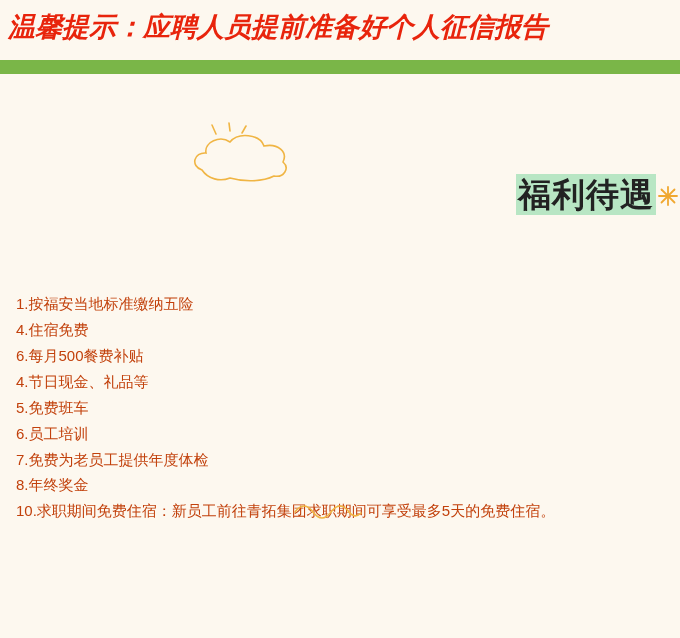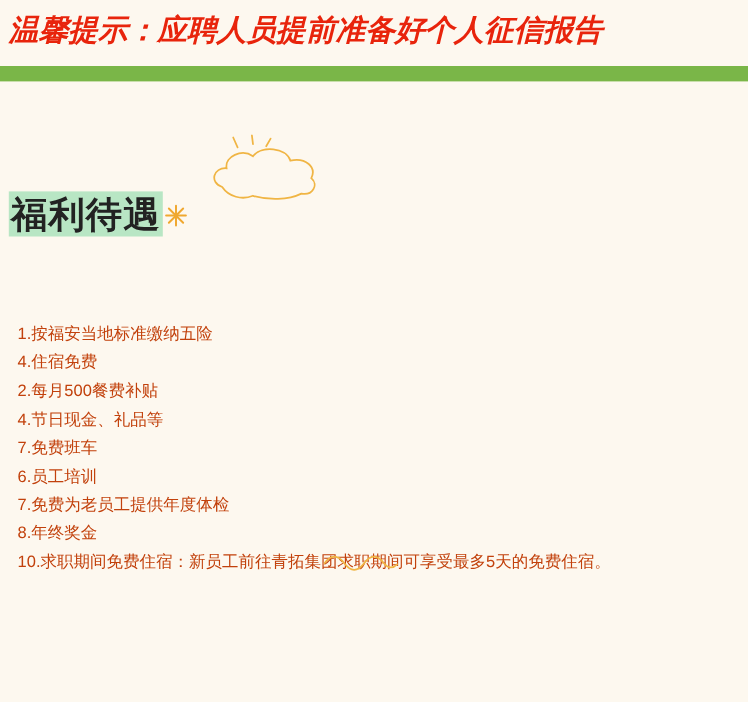--- a/index.html
+++ b/index.html
@@ -53,21 +53,21 @@
     left: 186px;
     top: 48px;
     width: 120px;
     height: 70px;
   }
   .title-row {
     position: absolute;
     left: 0;
     top: 100px;
     width: 100%;
-    text-align: left;
+    text-align: right;
     padding-left: 8px;
     box-sizing: border-box;
   }
   .title-hl {
     display: inline-block;
     background: #b8e6c4;
     font-size: 33px;
     font-weight: bold;
     color: #222;
     letter-spacing: 1px;
@@ -131,23 +131,23 @@
               <path d="M18.5,8.5 L5.5,21.5"></path>
             </g>
           </svg></span>
     </div>
 
   </div>
 
   <div class="list">
     <div class="list-item">1.按福安当地标准缴纳五险</div>
     <div class="list-item">4.住宿免费</div>
-    <div class="list-item">2.每月500餐费补贴</div>
+    <div class="list-item">6.每月500餐费补贴</div>
     <div class="list-item">4.节日现金、礼品等</div>
-    <div class="list-item">7.免费班车</div>
+    <div class="list-item">5.免费班车</div>
     <div class="list-item">6.员工培训</div>
     <div class="list-item">7.免费为老员工提供年度体检</div>
     <div class="list-item">8.年终奖金</div>
     <div class="list-item">10.求职期间免费住宿：新员工前往青拓集团求职期间可享受最多5天的免费住宿。</div>
   </div>
 
   <svg class="squiggle" viewBox="0 0 70 18">
     <path d="M2,10 C8,2 14,2 20,10 C26,18 32,18 38,10 C44,2 50,2 56,10 C60,15 64,15 68,11" fill="none" stroke="#f0b544" stroke-width="1.6" stroke-linecap="round"></path>
   </svg>
 

